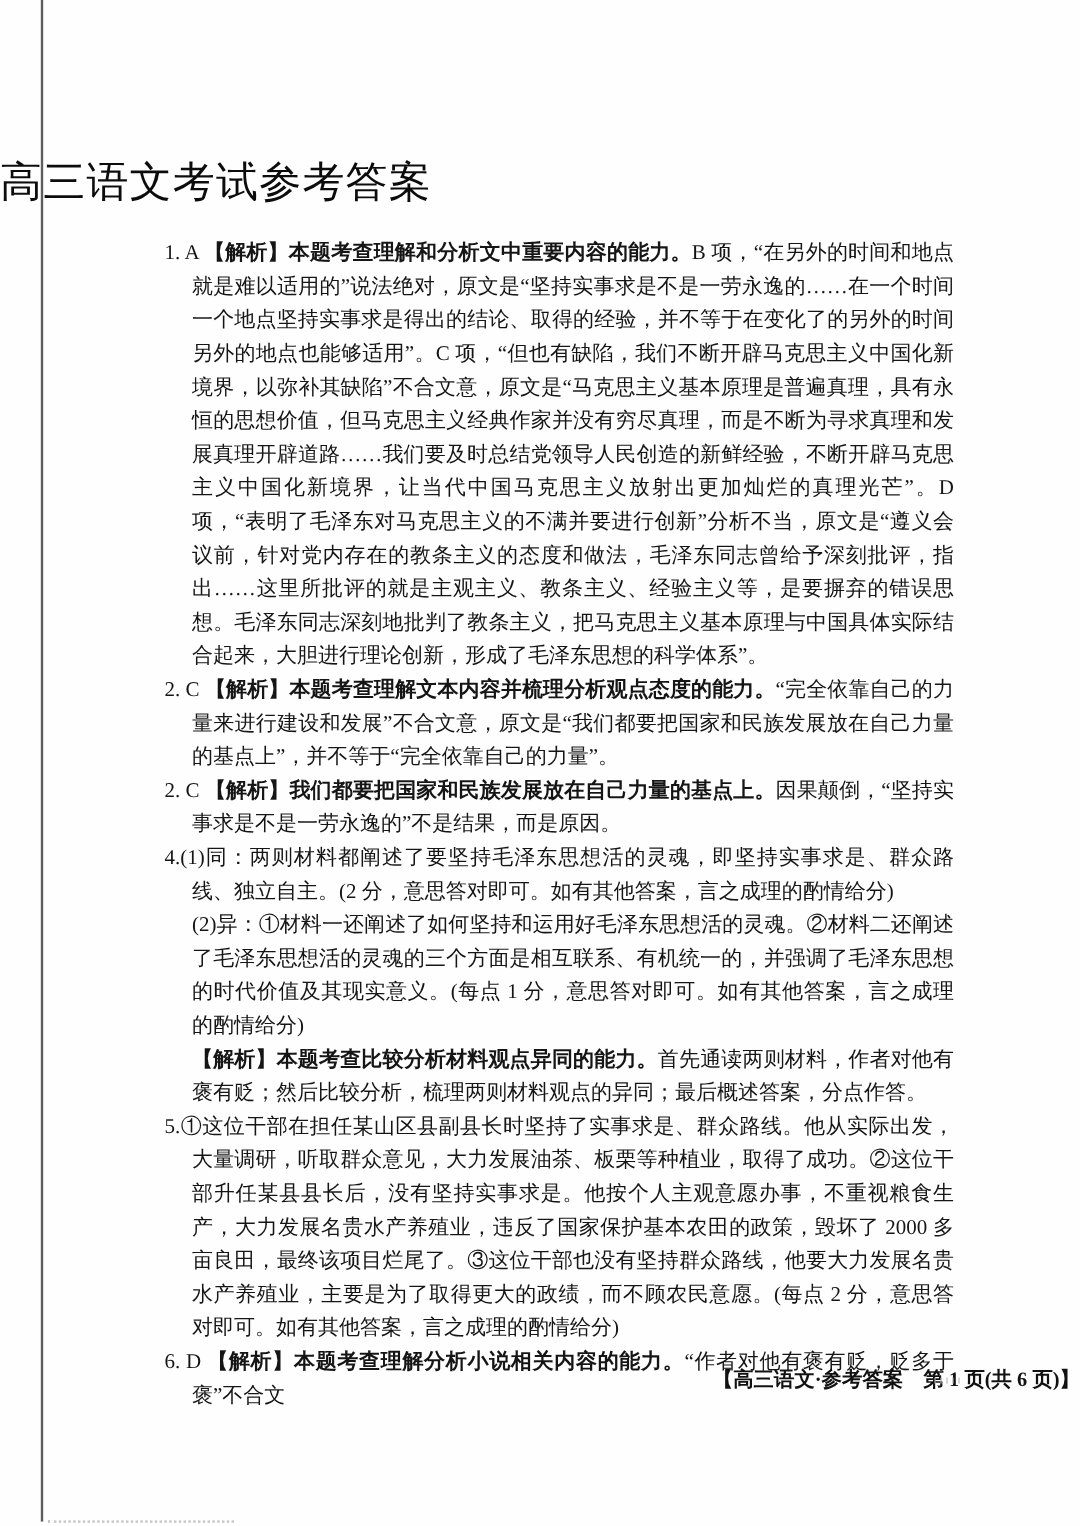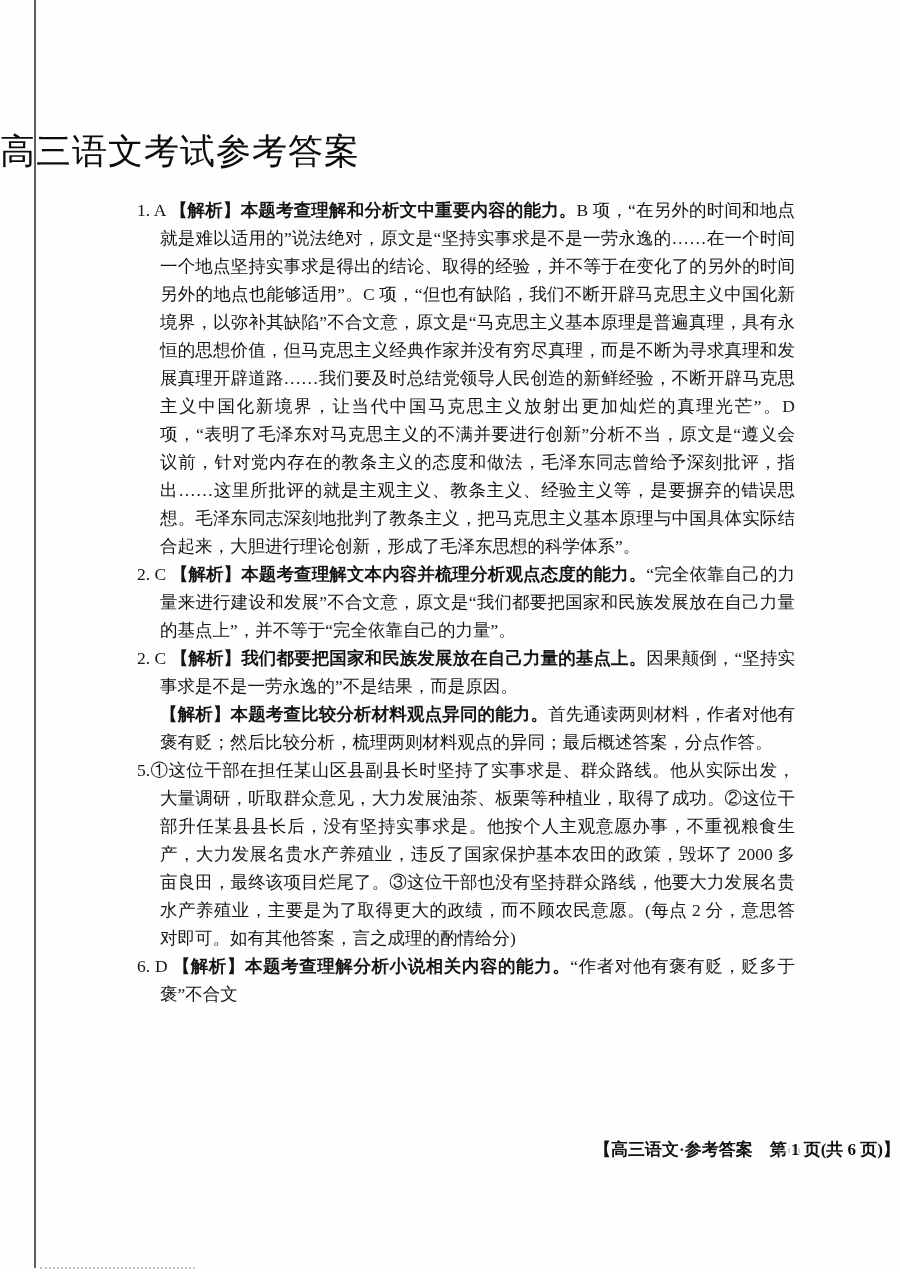--- a/index.html
+++ b/index.html
@@ -69,20 +69,22 @@
 <div class="page">
   <div class="vrule"></div>
 
   <div class="title">高三语文考试参考答案</div>
 
   <div class="content">
     <div class="answers">
         <div class="para first"><span class="marker">1. A </span><span class="seg bold">【解析】本题考查理解和分析文中重要内容的能力。</span><span class="seg">B 项，“在另外的时间和地点就是难以适用的”说法绝对，原文是“坚持实事求是不是一劳永逸的……在一个时间一个地点坚持实事求是得出的结论、取得的经验，并不等于在变化了的另外的时间另外的地点也能够适用”。C 项，“但也有缺陷，我们不断开辟马克思主义中国化新境界，以弥补其缺陷”不合文意，原文是“马克思主义基本原理是普遍真理，具有永恒的思想价值，但马克思主义经典作家并没有穷尽真理，而是不断为寻求真理和发展真理开辟道路……我们要及时总结党领导人民创造的新鲜经验，不断开辟马克思主义中国化新境界，让当代中国马克思主义放射出更加灿烂的真理光芒”。D 项，“表明了毛泽东对马克思主义的不满并要进行创新”分析不当，原文是“遵义会议前，针对党内存在的教条主义的态度和做法，毛泽东同志曾给予深刻批评，指出……这里所批评的就是主观主义、教条主义、经验主义等，是要摒弃的错误思想。毛泽东同志深刻地批判了教条主义，把马克思主义基本原理与中国具体实际结合起来，大胆进行理论创新，形成了毛泽东思想的科学体系”。</span></div>
         <div class="para first"><span class="marker">2. C </span><span class="seg bold">【解析】本题考查理解文本内容并梳理分析观点态度的能力。</span><span class="seg">“完全依靠自己的力量来进行建设和发展”不合文意，原文是“我们都要把国家和民族发展放在自己力量的基点上”，并不等于“完全依靠自己的力量”。</span></div>
         <div class="para first"><span class="marker">2. C </span><span class="seg bold">【解析】我们都要把国家和民族发展放在自己力量的基点上。</span><span class="seg">因果颠倒，“坚持实事求是不是一劳永逸的”不是结果，而是原因。</span></div>
+        <div class="para first"><span class="marker">4.</span><span class="seg">(1)同：两则材料都阐述了要坚持毛泽东思想活的灵魂，即坚持实事求是、群众路线、独立自主。(2 分，意思答对即可。如有其他答案，言之成理的酌情给分)</span></div>
+        <div class="para"><span class="seg">(2)异：①材料一还阐述了如何坚持和运用好毛泽东思想活的灵魂。②材料二还阐述了毛泽东思想活的灵魂的三个方面是相互联系、有机统一的，并强调了毛泽东思想的时代价值及其现实意义。(每点 1 分，意思答对即可。如有其他答案，言之成理的酌情给分)</span></div>
         <div class="para"><span class="seg bold">【解析】本题考查比较分析材料观点异同的能力。</span><span class="seg">首先通读两则材料，作者对他有褒有贬；然后比较分析，梳理两则材料观点的异同；最后概述答案，分点作答。</span></div>
         <div class="para first"><span class="marker">5.</span><span class="seg">①这位干部在担任某山区县副县长时坚持了实事求是、群众路线。他从实际出发，大量调研，听取群众意见，大力发展油茶、板栗等种植业，取得了成功。②这位干部升任某县县长后，没有坚持实事求是。他按个人主观意愿办事，不重视粮食生产，大力发展名贵水产养殖业，违反了国家保护基本农田的政策，毁坏了 2000 多亩良田，最终该项目烂尾了。③这位干部也没有坚持群众路线，他要大力发展名贵水产养殖业，主要是为了取得更大的政绩，而不顾农民意愿。(每点 2 分，意思答对即可。如有其他答案，言之成理的酌情给分)</span></div>
         <div class="para first"><span class="marker">6. D </span><span class="seg bold">【解析】本题考查理解分析小说相关内容的能力。</span><span class="seg">“作者对他有褒有贬，贬多于褒”不合文</span></div>
       </div>
   </div>
 
   <div class="footer">【高三语文·参考答案　第 1 页(共 6 页)】</div>
 
   <div class="smudge"></div>
   <div class="dotline"></div>

